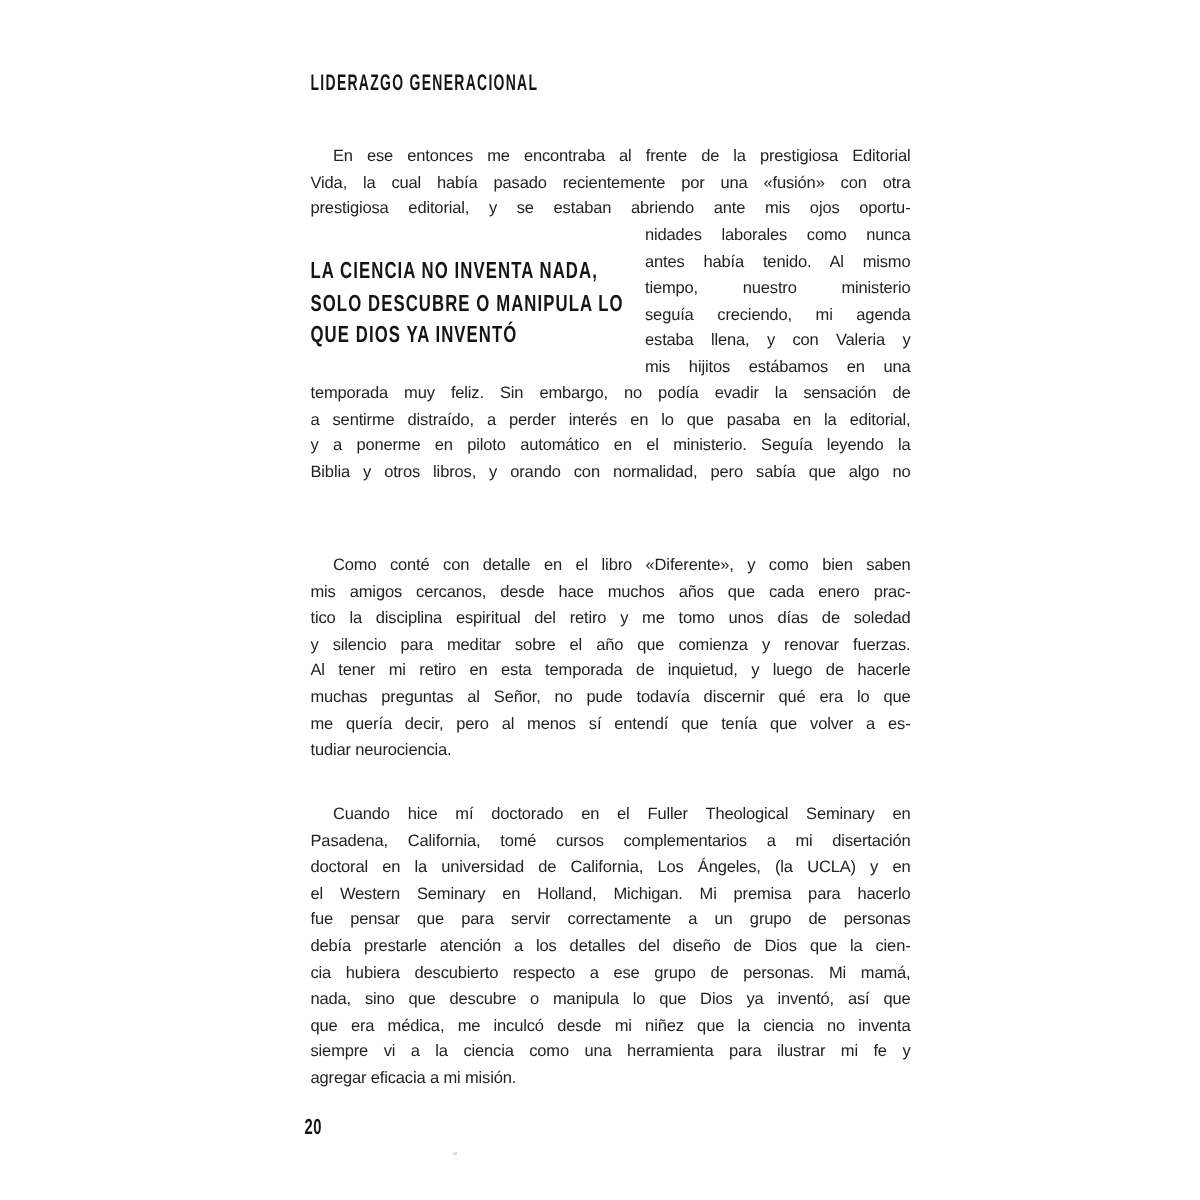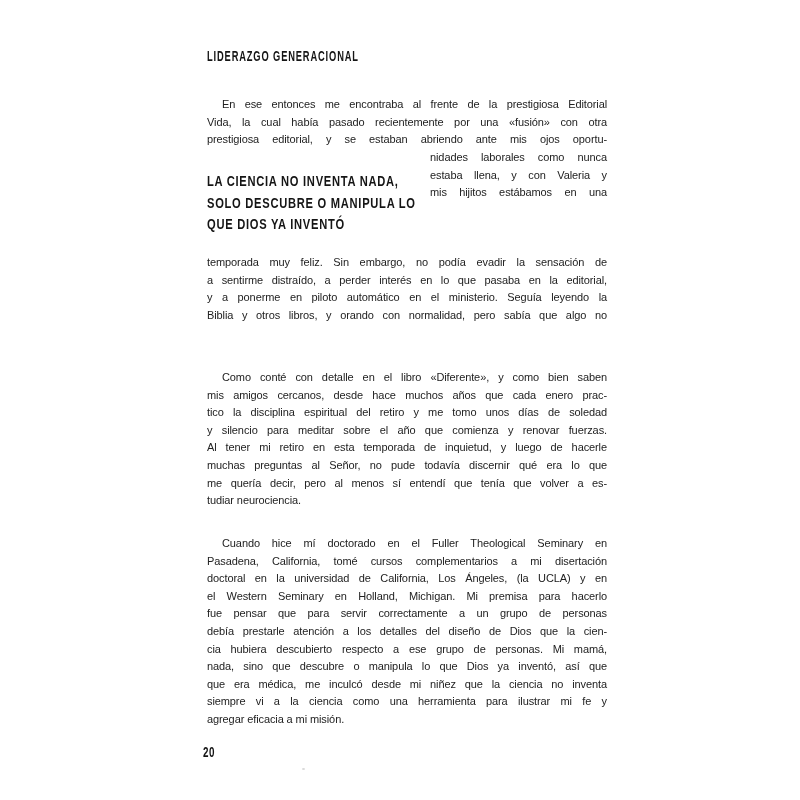--- a/index.html
+++ b/index.html
@@ -86,20 +86,23 @@
     </div>
 
   <div class="pull-quote">
       <div>LA CIENCIA NO INVENTA NADA,</div>
       <div>SOLO DESCUBRE O MANIPULA LO</div>
       <div>QUE DIOS YA INVENTÓ</div>
     </div>
 
   <div class="textblock para1-wrap">
       <div class="line">nidades laborales como nunca</div>
+      <div class="line">antes había tenido. Al mismo</div>
+      <div class="line">tiempo, nuestro ministerio</div>
+      <div class="line">seguía creciendo, mi agenda</div>
       <div class="line">estaba llena, y con Valeria y</div>
       <div class="line">mis hijitos estábamos en una</div>
     </div>
 
   <div class="textblock para1-bottom">
       <div class="line">temporada muy feliz. Sin embargo, no podía evadir la sensación de</div>
       <div class="line">a sentirme distraído, a perder interés en lo que pasaba en la editorial,</div>
       <div class="line">y a ponerme en piloto automático en el ministerio. Seguía leyendo la</div>
       <div class="line">Biblia y otros libros, y orando con normalidad, pero sabía que algo no</div>
     </div>

